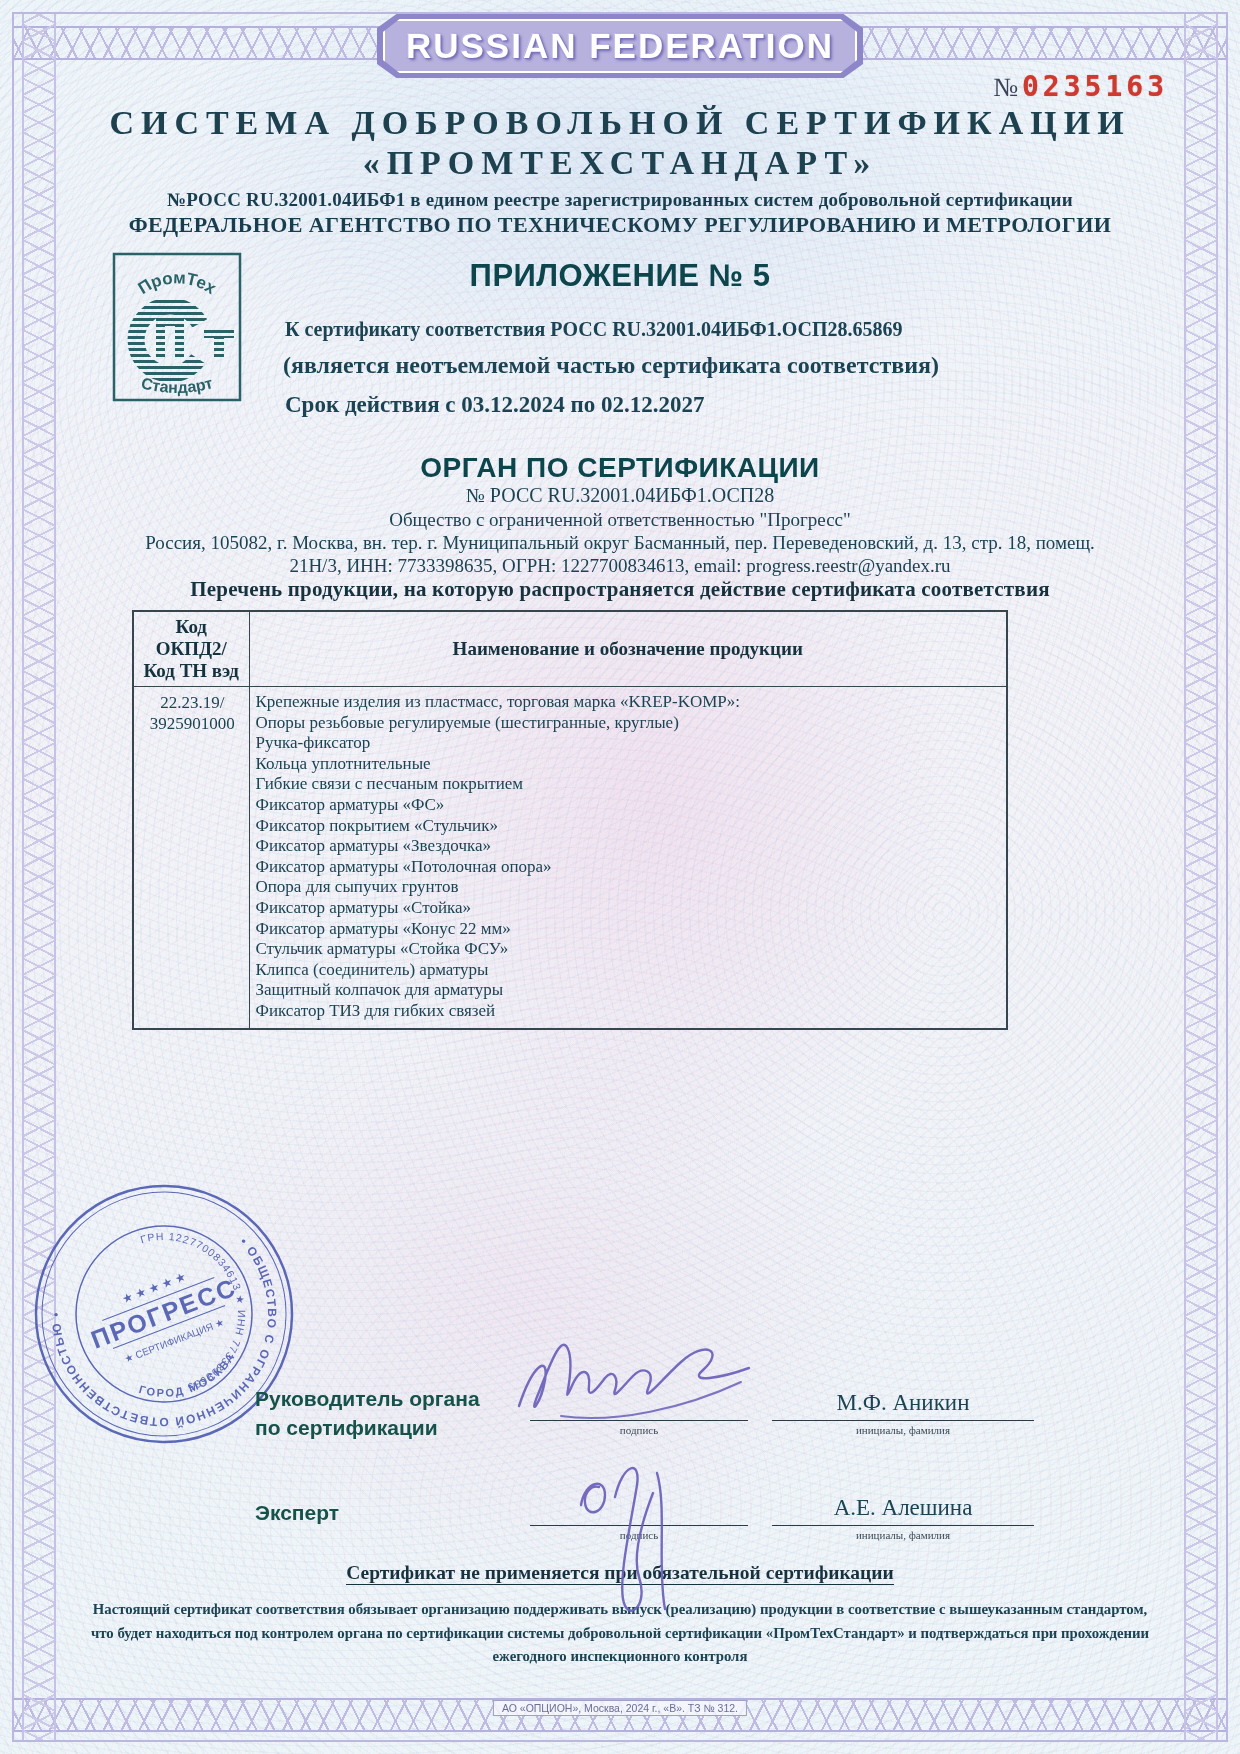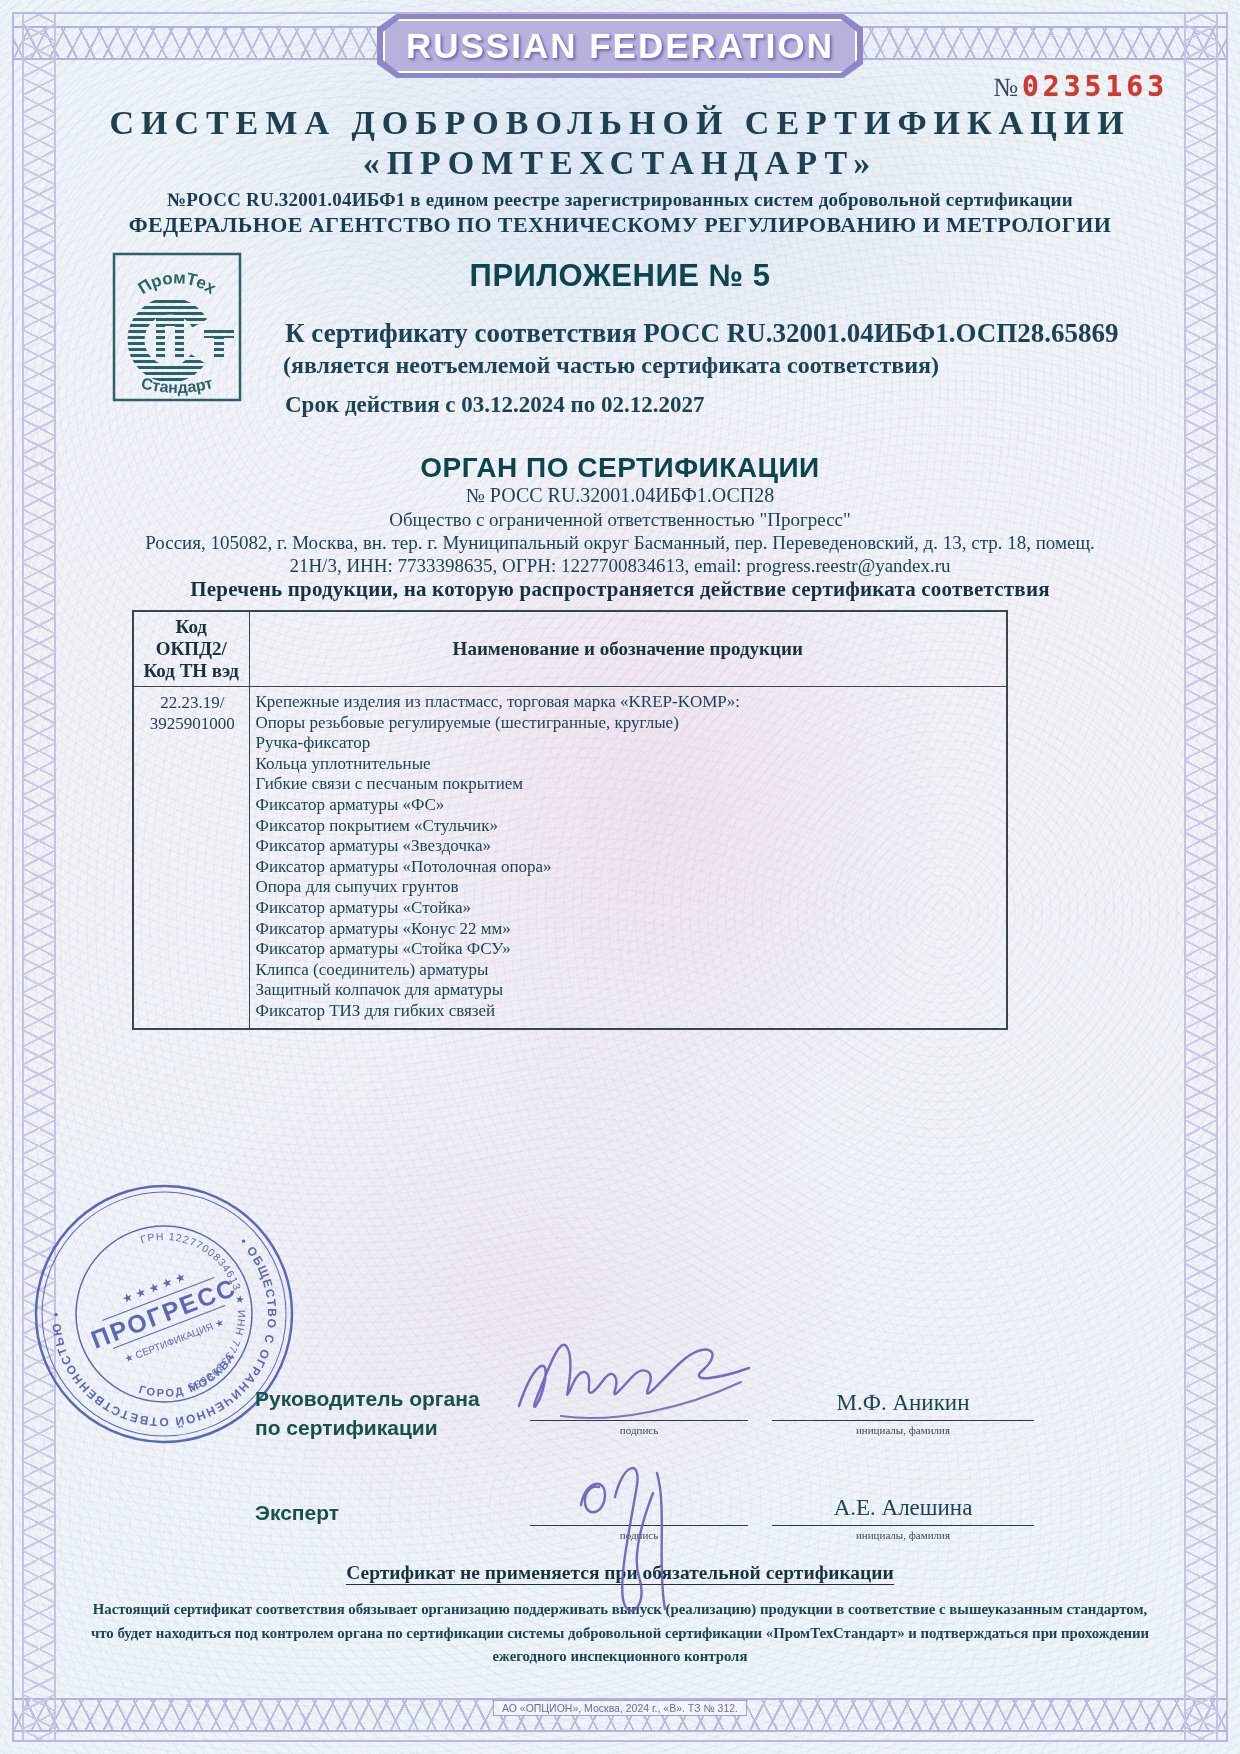--- a/index.html
+++ b/index.html
@@ -60,21 +60,21 @@
   .t-center { position:absolute; left:0; right:0; text-align:center; }
   .sys1 { top:104px; font-size:34px; font-weight:bold; letter-spacing:7px; color:#1e4150; }
   .sys2 { top:144px; font-size:34px; font-weight:bold; letter-spacing:7px; color:#1e4150; }
   .registry { top:189px; font-size:19px; font-weight:bold; color:#173d4e; letter-spacing:.2px; }
   .agency { top:212px; font-size:22px; font-weight:bold; color:#173d4e; letter-spacing:.4px; }
 
   .appendix-title { top:258px; font-family:"Liberation Sans", sans-serif;
     font-weight:bold; font-size:31px; color:#0c454c; letter-spacing:.5px; }
 
   .cert-block { position:absolute; left:285px; }
-  .cert1 { top:318px; font-size:27px; font-weight:bold; color:#1c4353; }
+  .cert1 { top:318px; font-size:20px; font-weight:bold; color:#1c4353; }
   .cert2 { top:352px; left:283px; font-size:24px; font-weight:bold; color:#1c4353; }
   .validity { top:392px; font-size:23px; font-weight:bold; color:#1c4353; }
 
   .org-title { top:452px; font-family:"Liberation Sans", sans-serif; font-weight:bold;
     font-size:28px; color:#0c454c; letter-spacing:.5px; }
   .org-num { top:484px; font-size:20px; color:#1c4353; }
   .org-name { top:509px; font-size:19px; color:#1c4353; }
   .org-addr1 { top:532px; font-size:19px; color:#1c4353; }
   .org-addr2 { top:555px; font-size:19px; color:#1c4353; }
   .products-heading { top:577px; font-size:21px; font-weight:bold; color:#16323f; letter-spacing:.2px; }
@@ -222,21 +222,21 @@
             <div>Ручка-фиксатор</div>
             <div>Кольца уплотнительные</div>
             <div>Гибкие связи с песчаным покрытием</div>
             <div>Фиксатор арматуры «ФС»</div>
             <div>Фиксатор покрытием «Стульчик»</div>
             <div>Фиксатор арматуры «Звездочка»</div>
             <div>Фиксатор арматуры «Потолочная опора»</div>
             <div>Опора для сыпучих грунтов</div>
             <div>Фиксатор арматуры «Стойка»</div>
             <div>Фиксатор арматуры «Конус 22 мм»</div>
-            <div>Фиксатор арматуры «Стойка ФСУ»</div>
+            <div>Стульчик арматуры «Стойка ФСУ»</div>
             <div>Клипса (соединитель) арматуры</div>
             <div>Защитный колпачок для арматуры</div>
             <div>Фиксатор ТИЗ для гибких связей</div>
           </td>
         </tr>
       </tbody>
     </table>
 
     <svg class="stamp" width="272" height="272" viewBox="0 0 272 272">
       <defs>

